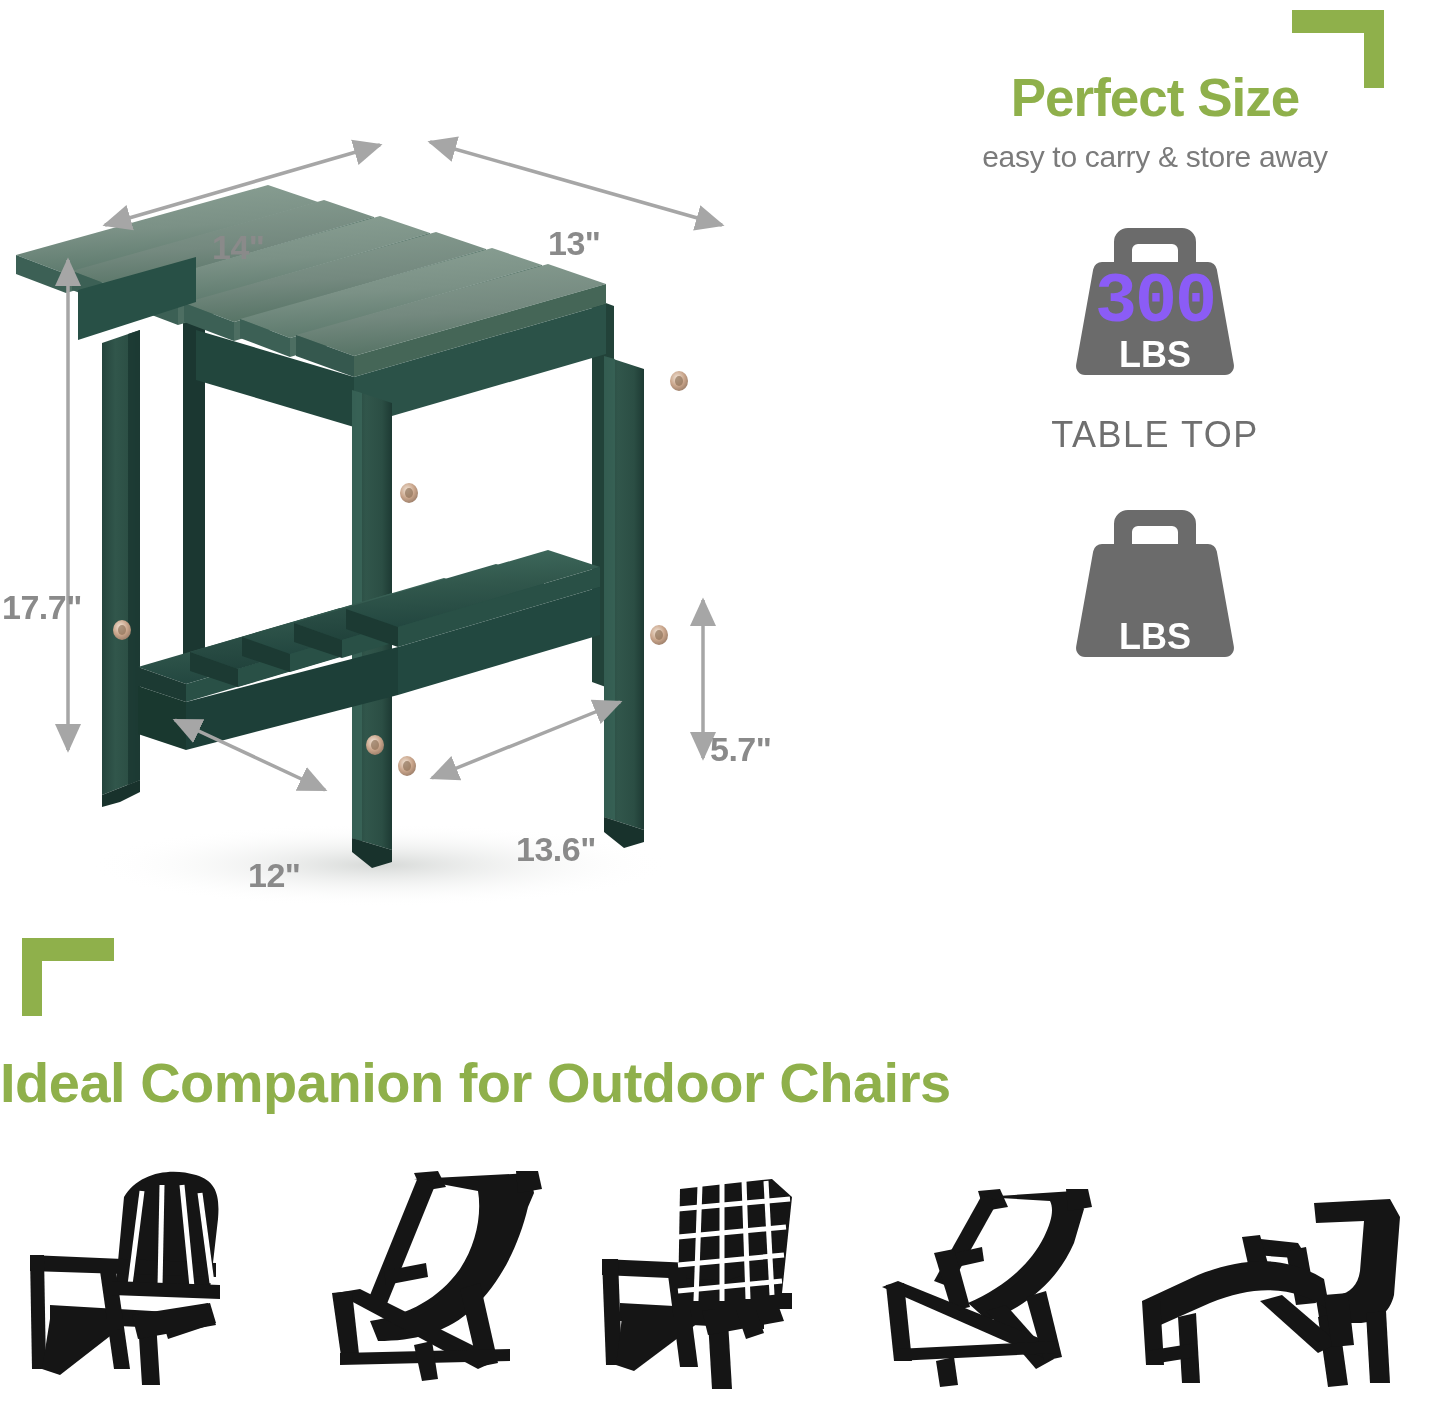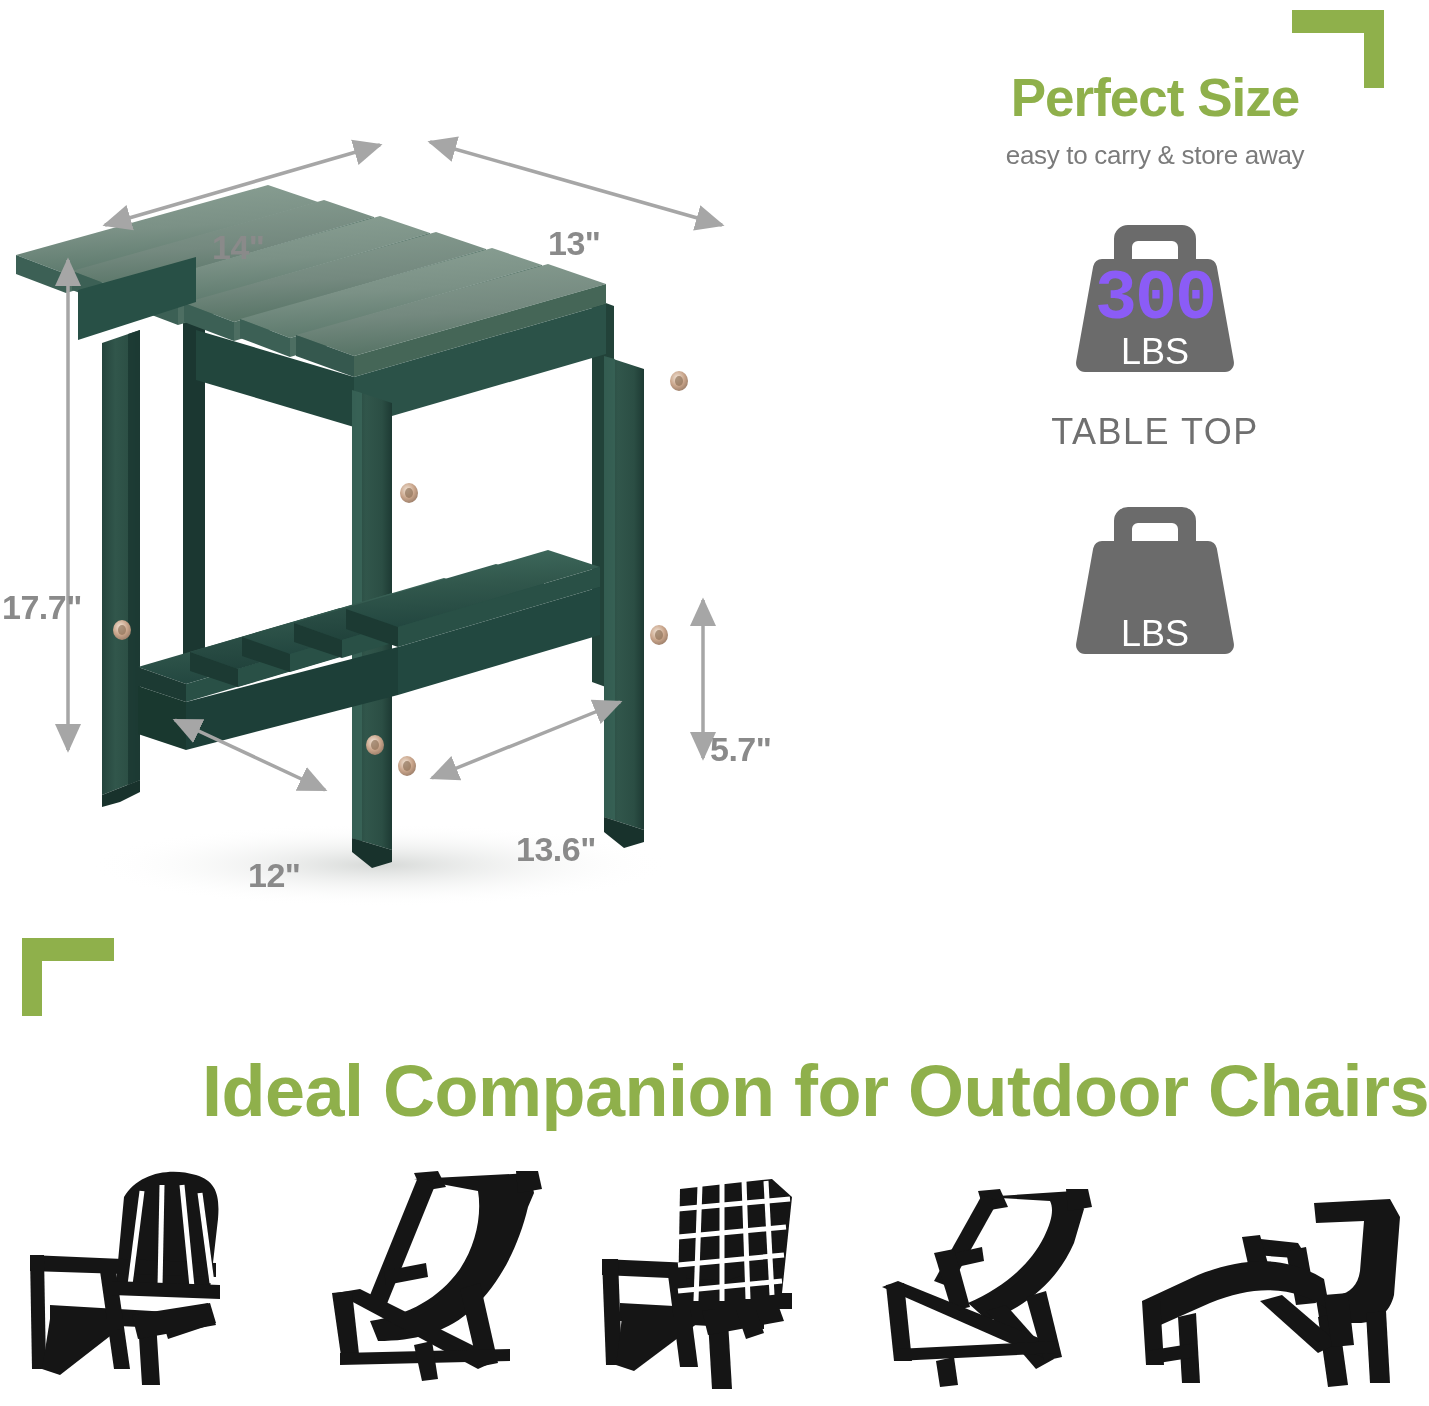--- a/index.html
+++ b/index.html
@@ -46,21 +46,21 @@
   #perfect-size-title {
     font-size: 53px;
     font-weight: bold;
     color: #8fb04b;
     letter-spacing: -1px;
     line-height: 1.05;
     margin: 0;
     white-space: nowrap;
   }
   #perfect-size-subtitle {
-    font-size: 26px;
+    font-size: 30px;
     color: #7b7b7b;
     margin: 14px 0 4px 0;
     letter-spacing: -0.3px;
     white-space: nowrap;
   }
 
   .capacity-block {
     margin-top: 46px;
     display: flex;
     flex-direction: column;
@@ -82,21 +82,21 @@
     letter-spacing: -2px;
     line-height: 1;
     text-align: center;
     font-family: Liberation Mono, monospace;
   }
   .weight-icon .weight-unit {
     position: absolute;
     left: 0; right: 0;
     top: 117px;
     font-size: 36px;
-    font-weight: normal;
+    font-weight: bold;
     color: #ffffff;
     letter-spacing: 0px;
     line-height: 1;
     text-align: center;
   }
   .capacity-label {
     margin-top: 22px;
     font-size: 36px;
     color: #6f6f6f;
     letter-spacing: 1.5px;
@@ -127,22 +127,22 @@
   #dim-12  { left: 248px; top: 766px; }
   #dim-136 { left: 516px; top: 740px; }
   #dim-57  { left: 710px; top: 640px; }
 
   
   #companion-title {
     position: absolute;
     left: 0;
     right: 0;
     top: 1050px;
-    text-align: right;
-    font-size: 72px;
+    text-align: left;
+    font-size: 56px;
     font-weight: bold;
     color: #8fb04b;
     letter-spacing: -0.5px;
     white-space: nowrap;
   }
   #chair-row {
     position: absolute;
     left: 20px;
     top: 1150px;
     width: 1390px;

